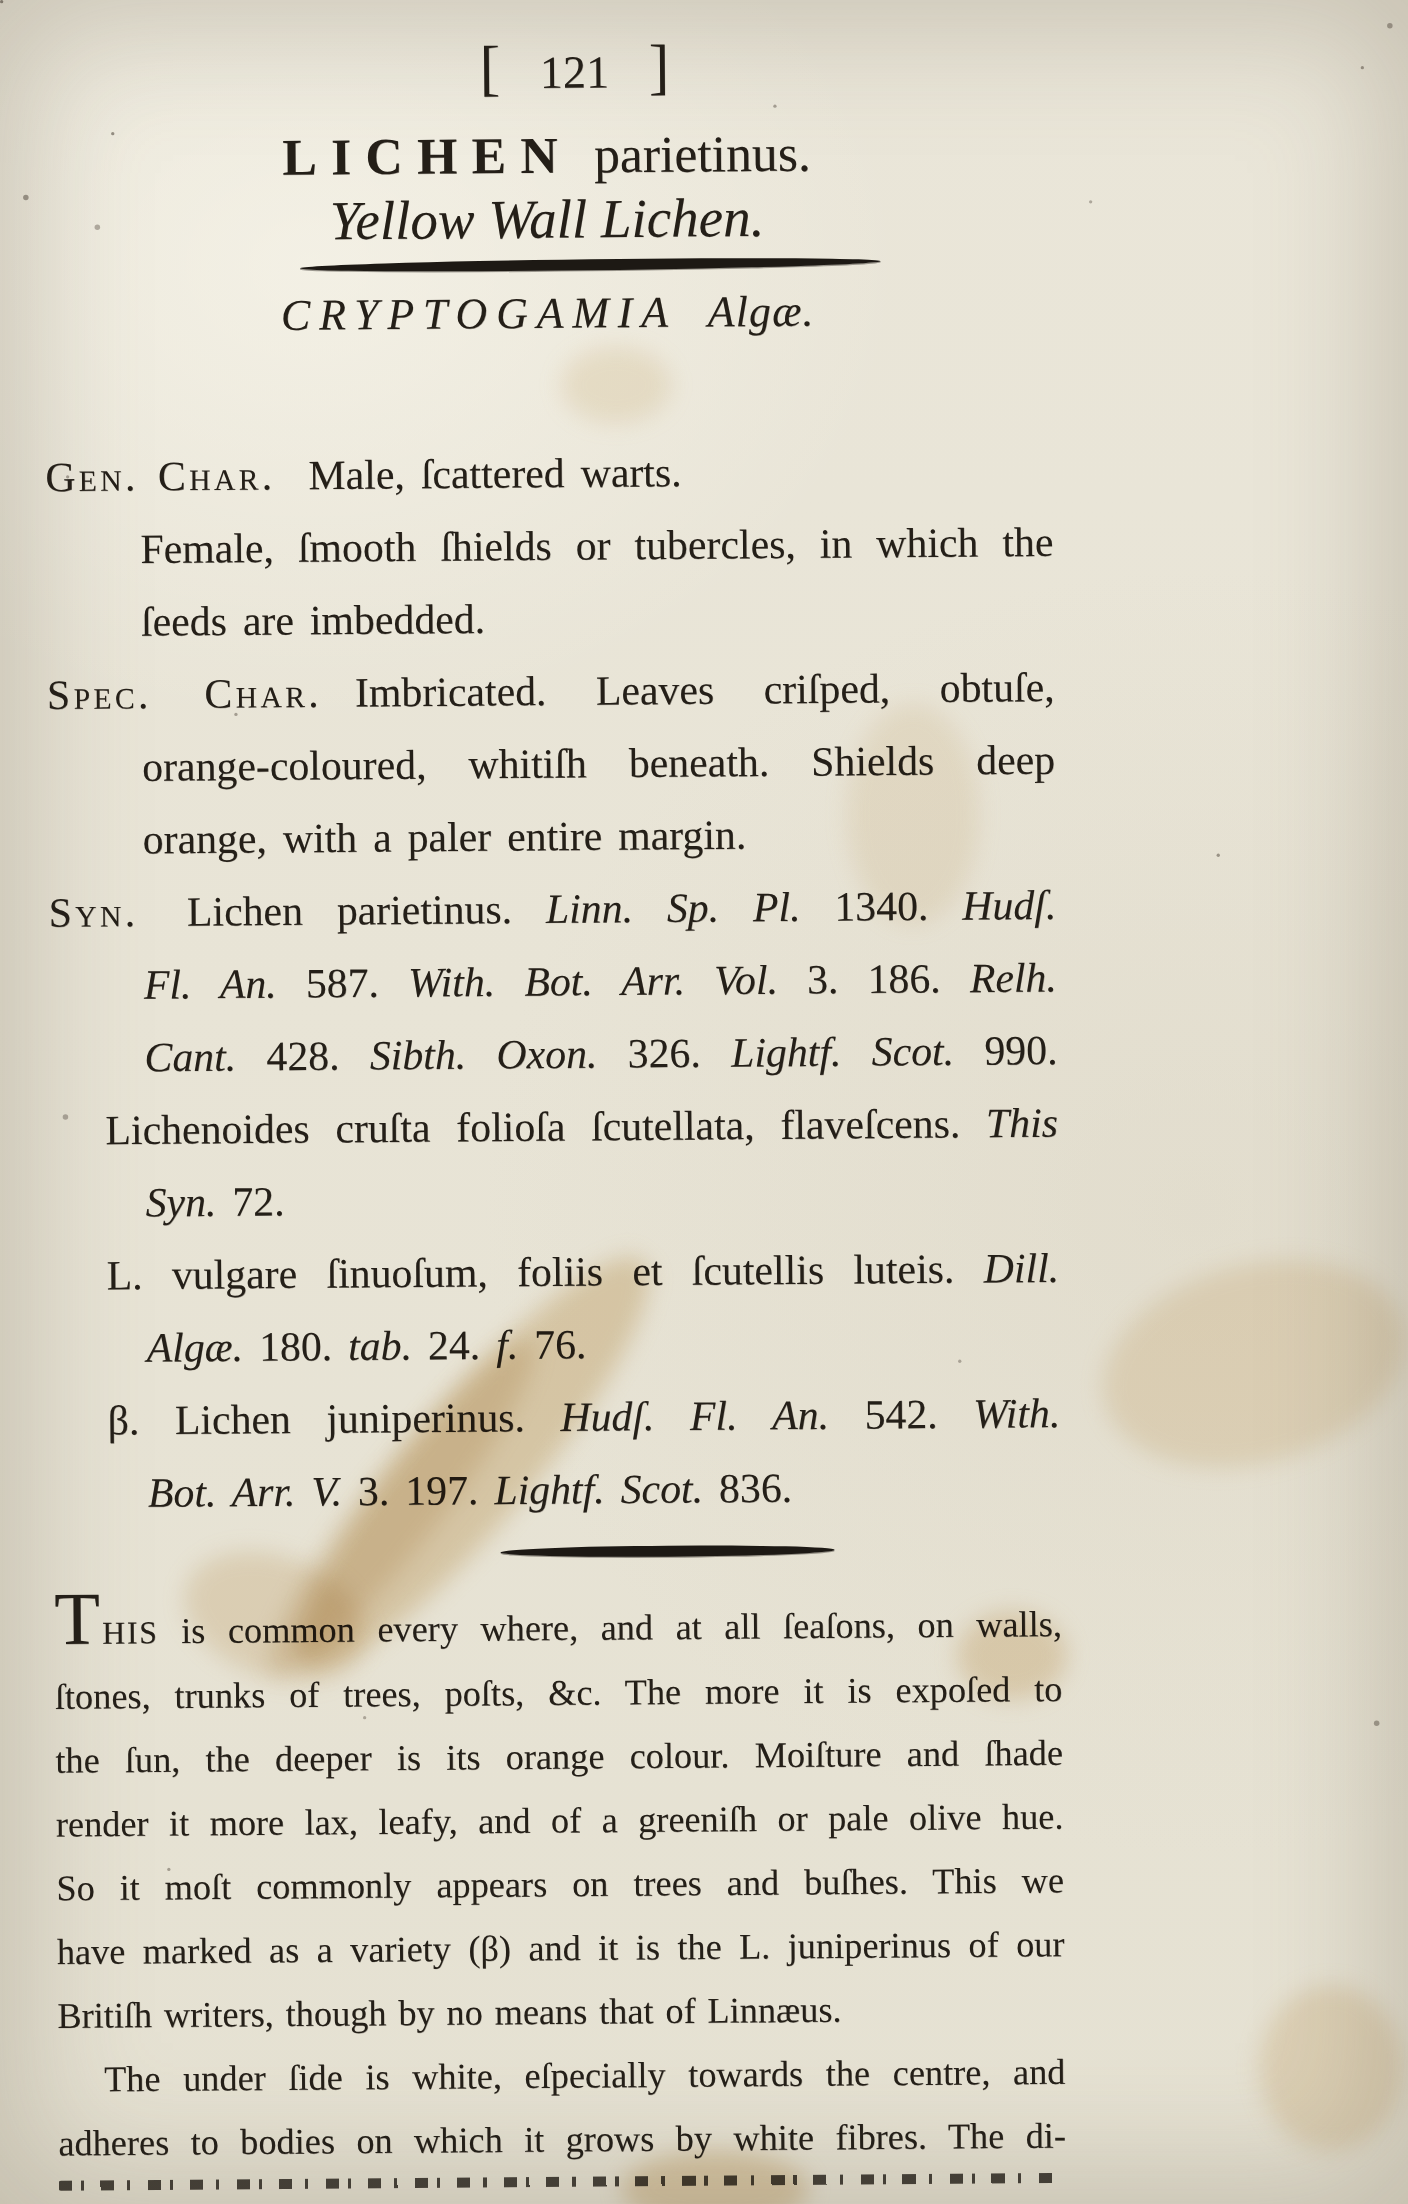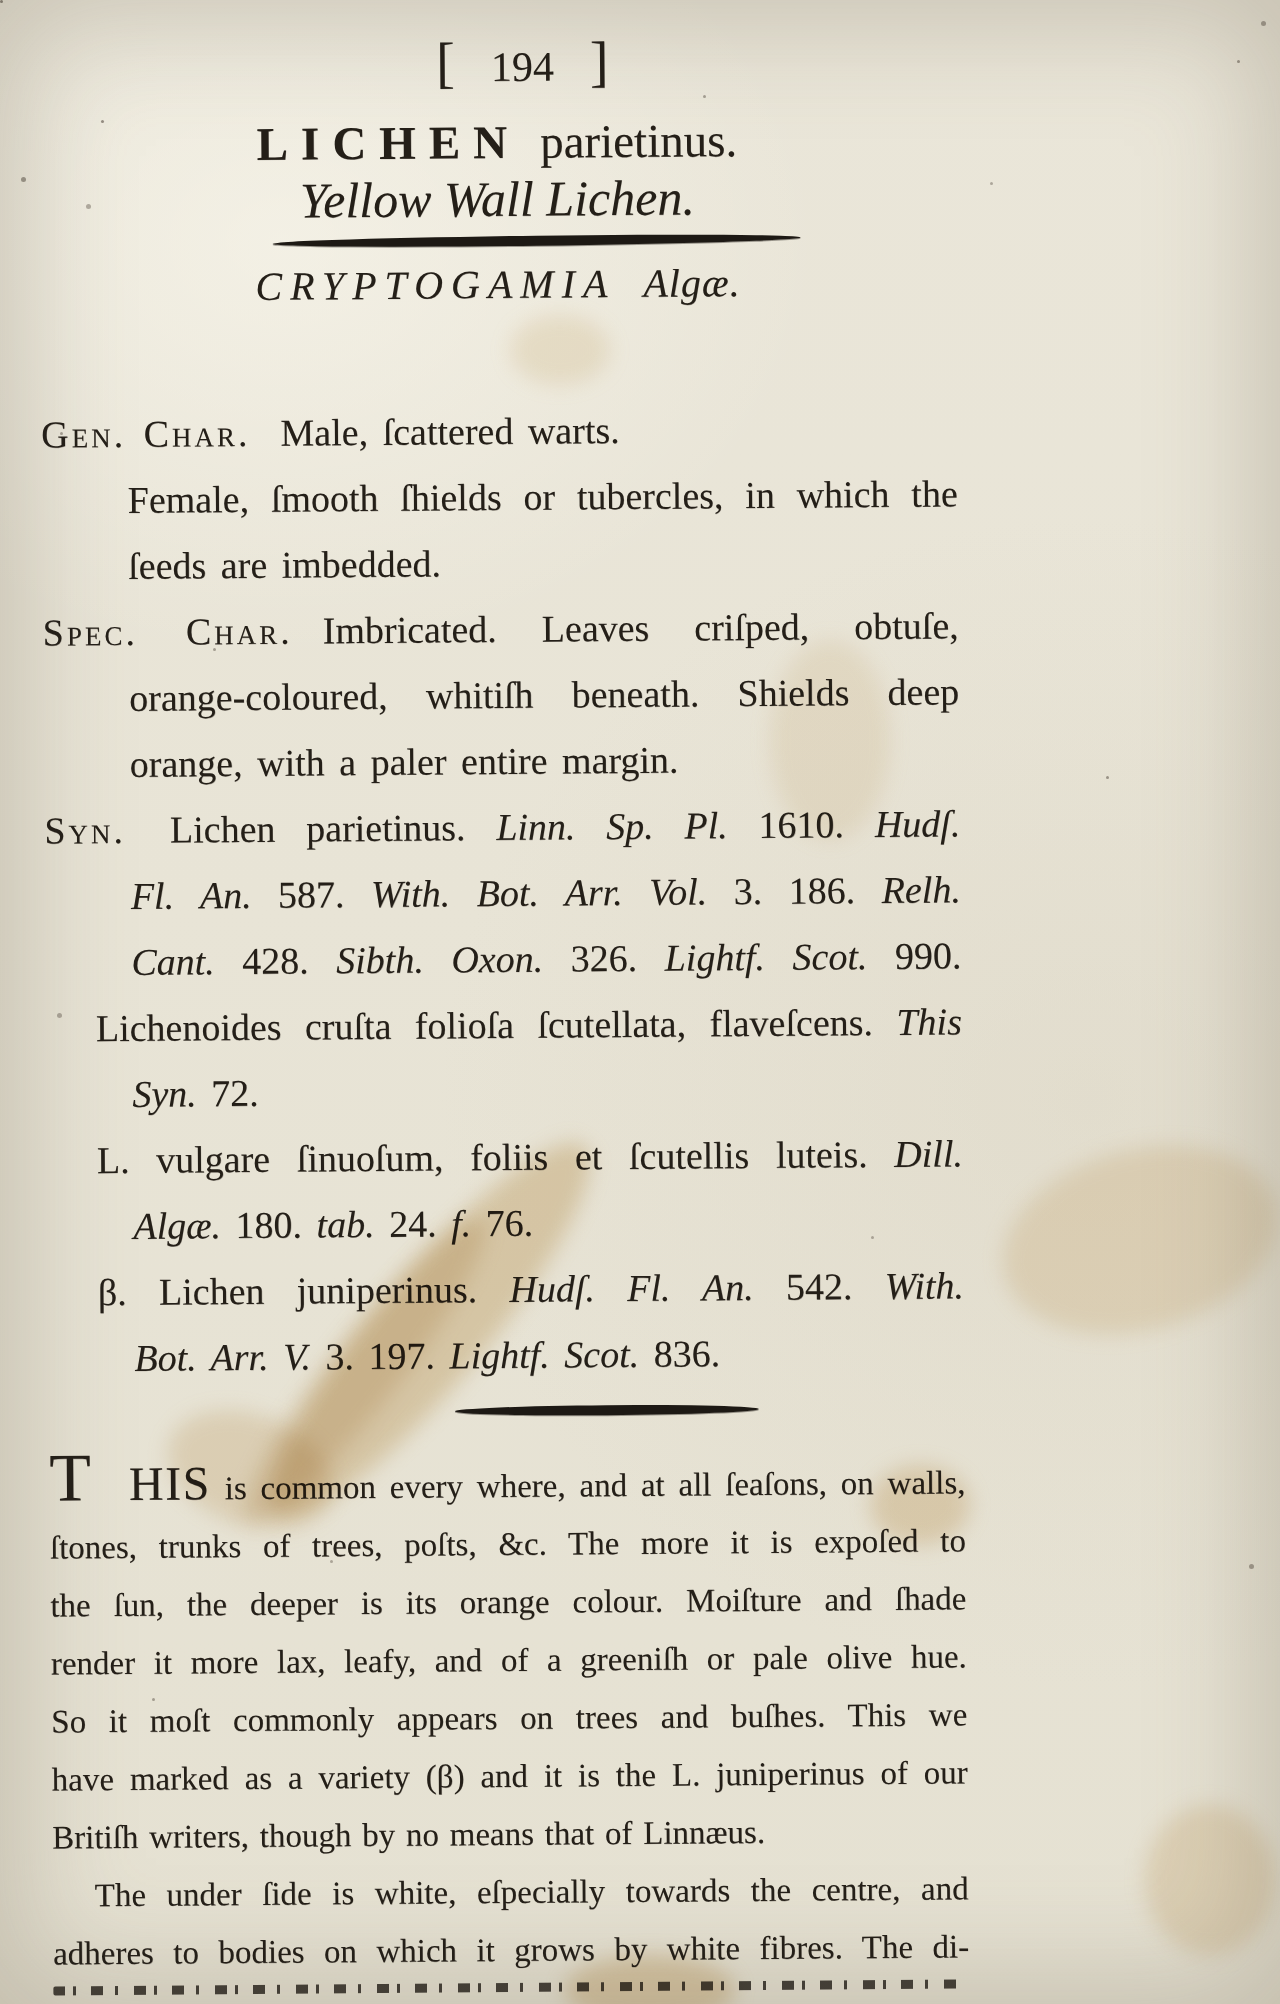--- a/index.html
+++ b/index.html
@@ -45,21 +45,21 @@
   .m2{margin-left:50px;}
   .sc{font-variant-caps:small-caps;letter-spacing:3px;margin-right:30px;}
   .lblwide{margin-right:44px;}
   .it{font-style:italic;}
   
   .bodytxt{margin-top:36px;font-size:33px;word-spacing:2.5px;}
   .bl{line-height:58px;text-align:justify;text-align-last:justify;}
   .bl.left{text-align:left;text-align-last:left;}
   .ind{text-indent:42px;}
   .dropT{font-size:68px;line-height:0;letter-spacing:2px;}
-  .his{font-size:48px;letter-spacing:1.5px;margin-left:36px;}
+  .his{font-size:29px;letter-spacing:1.5px;}
   
   .cutoff{height:9px;width:905px;margin-top:4px;color:#241f18;opacity:.82;
     background:repeating-linear-gradient(90deg,
       currentColor 0 12px, transparent 12px 20px,
       currentColor 20px 23px, transparent 23px 38px,
       currentColor 38px 50px, transparent 50px 62px,
       currentColor 62px 65px, transparent 65px 81px);
     border-radius:2px;}
   
   .stain{position:absolute;border-radius:50%;filter:blur(10px);
@@ -86,21 +86,21 @@
       60px 432px 0 rgba(60,50,40,.4), 22px 178px 0 1px rgba(60,50,40,.45);}
 </style>
 </head>
 <body>
 
 <div class="page">
   <div class="content">
 
     <div class="pagenum">
       <span class="bracket">[</span>
-      <span class="num">194</span>
+      <span class="num">121</span>
       <span class="bracket">]</span>
     </div>
 
     <div class="title">
       <span class="genus">LICHEN</span><span class="species">parietinus.</span>
     </div>
 
     <div class="common">Yellow Wall Lichen.</div>
 
     <div class="rule rule1"></div>
@@ -119,21 +119,21 @@
 
       <div class="dline jl">
         <span class="sc">Spec. Char.</span><span>Imbricated. Leaves criſped, obtuſe,</span>
       </div>
       <div class="dline jl m1">orange-coloured, whitiſh beneath. Shields deep</div>
       <div class="dline m1">orange, with a paler entire margin.</div>
 
       <div class="dline jl">
         <span class="sc lblwide">Syn.</span><span>Lichen parietinus.</span>
         <span class="it">Linn. Sp. Pl.</span>
-        <span>1610.</span>
+        <span>1340.</span>
         <span class="it">Hudſ.</span>
       </div>
       <div class="dline jl m1">
         <span class="it">Fl. An.</span>
         <span>587.</span>
         <span class="it">With. Bot. Arr. Vol.</span>
         <span>3. 186.</span>
         <span class="it">Relh.</span>
       </div>
       <div class="dline jl m1">

